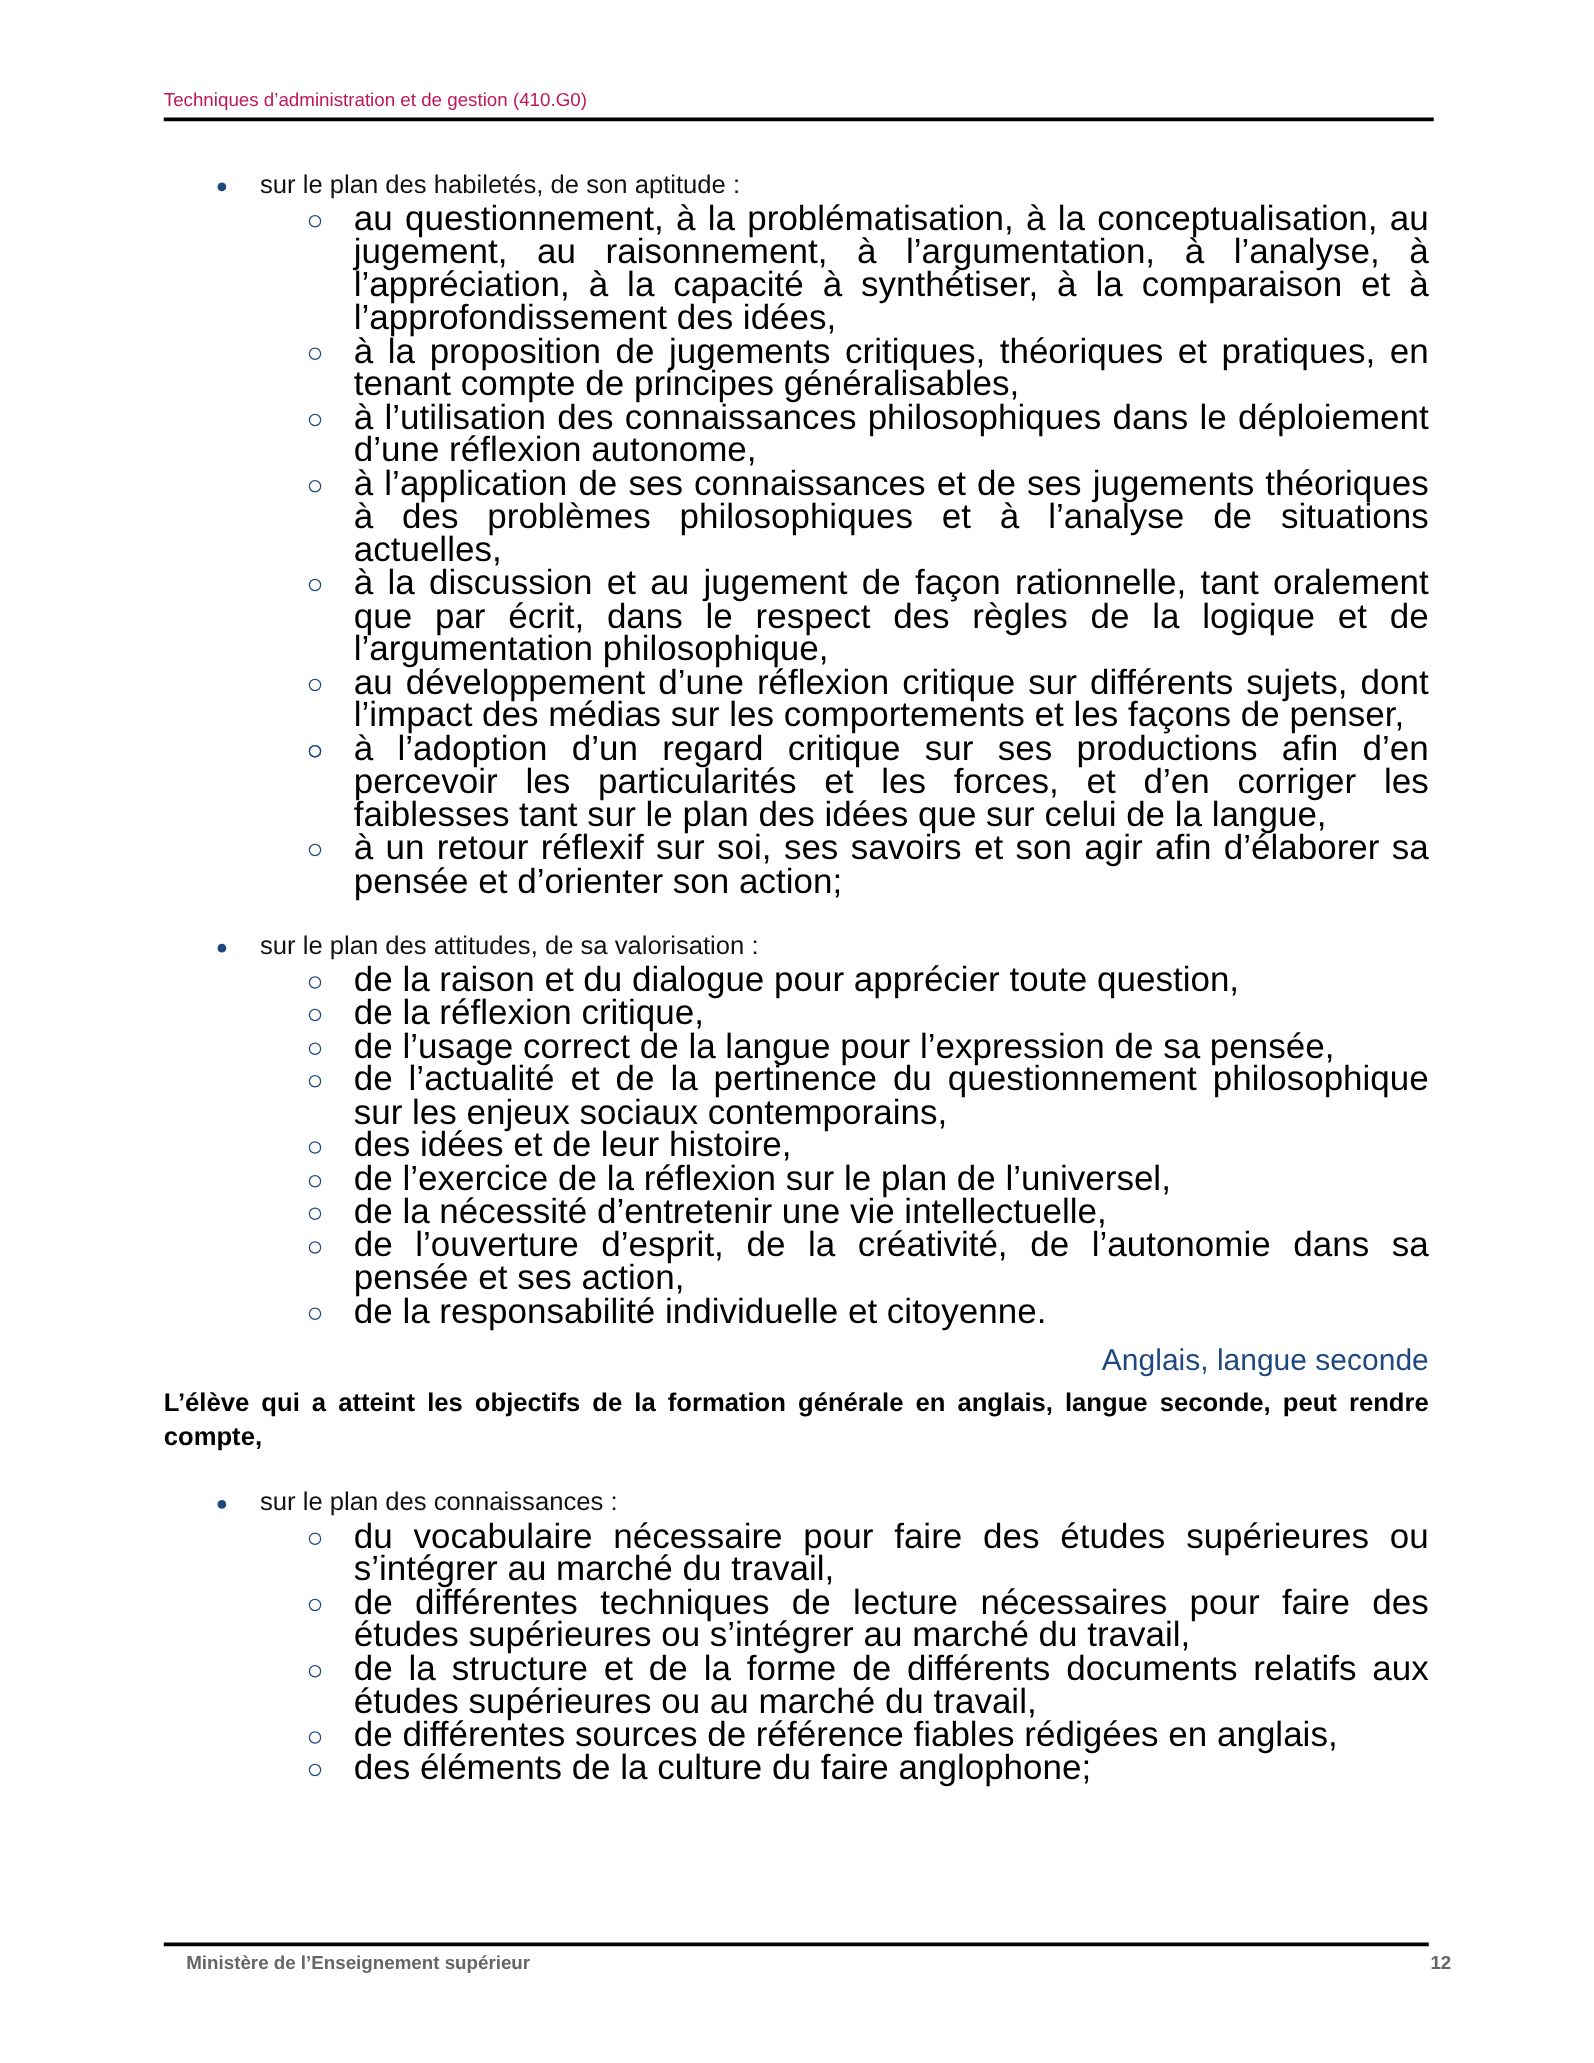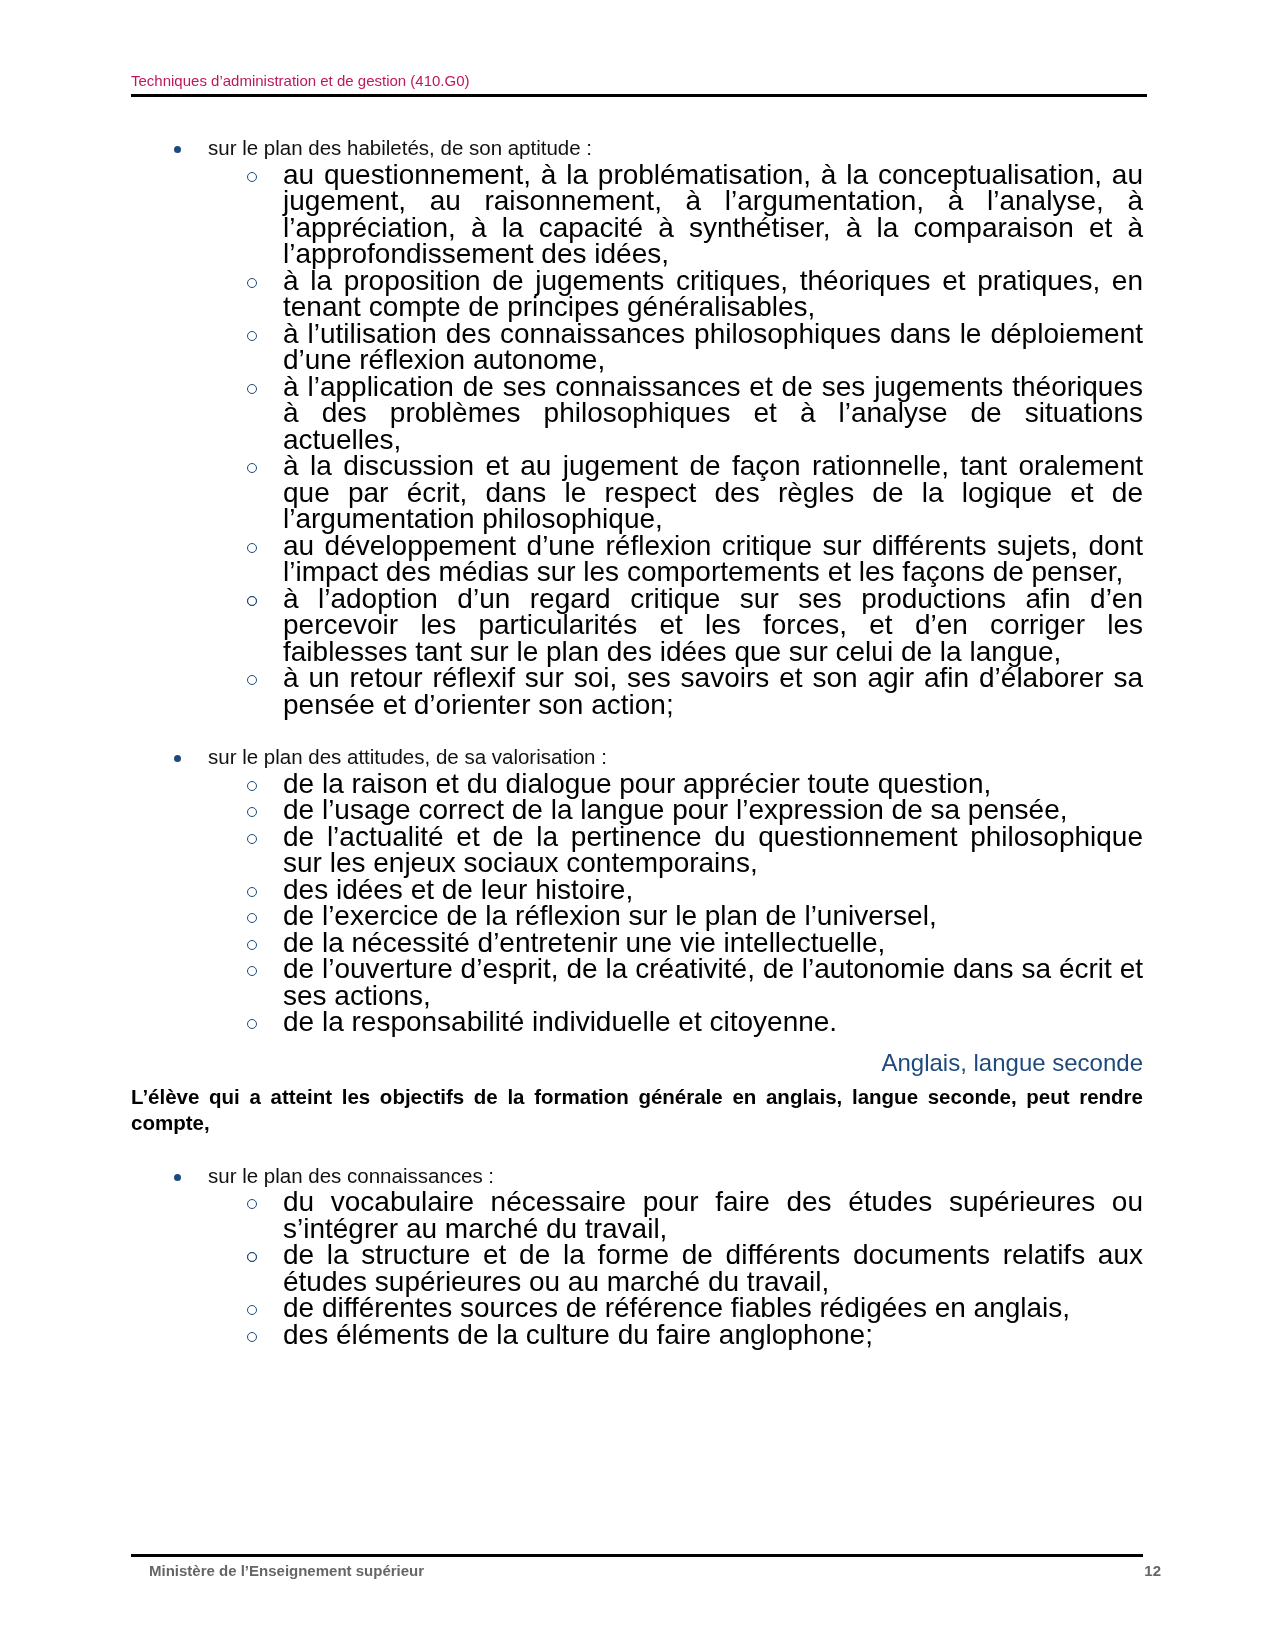--- a/index.html
+++ b/index.html
@@ -40,38 +40,39 @@
     <li><span class="circ"></span></li>
     <li><span class="circ"></span><span>à l’adoption d’un regard critique sur ses productions afin d’en percevoir les particularités et les forces, et d’en corriger les faiblesses tant sur le plan des idées que sur celui de la langue,</span></li>
     <li><span class="circ"></span><span>à un retour réflexif sur soi, ses savoirs et son agir afin d’élaborer sa pensée et d’orienter son action;</span></li>
   </ul>
 
   <div class="gap"></div>
 
   <div class="lvl1"><span class="dot"></span><span>sur le plan des attitudes, de sa valorisation :</span></div>
   <ul class="lvl2">
     <li><span class="circ"></span><span>de la raison et du dialogue pour apprécier toute question,</span></li>
+    <li><span class="circ"></span><span>de la réflexion critique,</span></li>
     <li><span class="circ"></span><span>de l’usage correct de la langue pour l’expression de sa pensée,</span></li>
     <li><span class="circ"></span><span>de l’actualité et de la pertinence du questionnement philosophique sur les enjeux sociaux contemporains,</span></li>
     <li><span class="circ"></span><span>des idées et de leur histoire,</span></li>
     <li><span class="circ"></span><span>de l’exercice de la réflexion sur le plan de l’universel,</span></li>
     <li><span class="circ"></span><span>de la nécessité d’entretenir une vie intellectuelle,</span></li>
-    <li><span class="circ"></span><span>de l’ouverture d’esprit, de la créativité, de l’autonomie dans sa écrit et ses actions,</span></li>
+    <li><span class="circ"></span><span>de l’ouverture d’esprit, de la créativité, de l’autonomie dans sa pensée et ses action,</span></li>
     <li><span class="circ"></span><span>de la responsabilité individuelle et citoyenne.</span></li>
   </ul>
 
   <div class="heading">Anglais, langue seconde</div>
   <div class="para">L’élève qui a atteint les objectifs de la formation générale en anglais, langue seconde, peut rendre compte,</div>
 
   <div class="gap"></div>
 
   <div class="lvl1"><span class="dot"></span><span>sur le plan des connaissances :</span></div>
   <ul class="lvl2">
     <li><span class="circ"></span><span>du vocabulaire nécessaire pour faire des études supérieures ou s’intégrer au marché du travail,</span></li>
-    <li><span class="circ"></span></li>
+    <li><span class="circ"></span><span>de différentes techniques de lecture nécessaires pour faire des études supérieures ou s’intégrer au marché du travail,</span></li>
     <li><span class="circ"></span><span>de la structure et de la forme de différents documents relatifs aux études supérieures ou au marché du travail,</span></li>
     <li><span class="circ"></span><span>de différentes sources de référence fiables rédigées en anglais,</span></li>
     <li><span class="circ"></span><span>des éléments de la culture du faire anglophone;</span></li>
   </ul>
 </div>
 
 <div class="footer-rule"></div>
 <div class="footer">
   <span>Ministère de l’Enseignement supérieur</span>
   <span>12</span>

